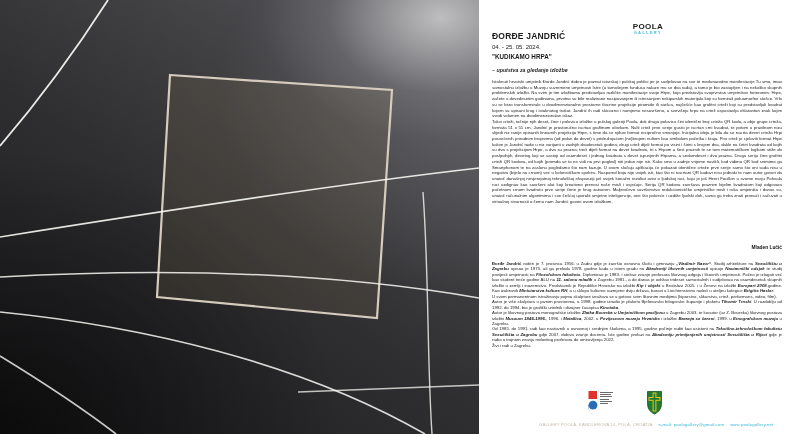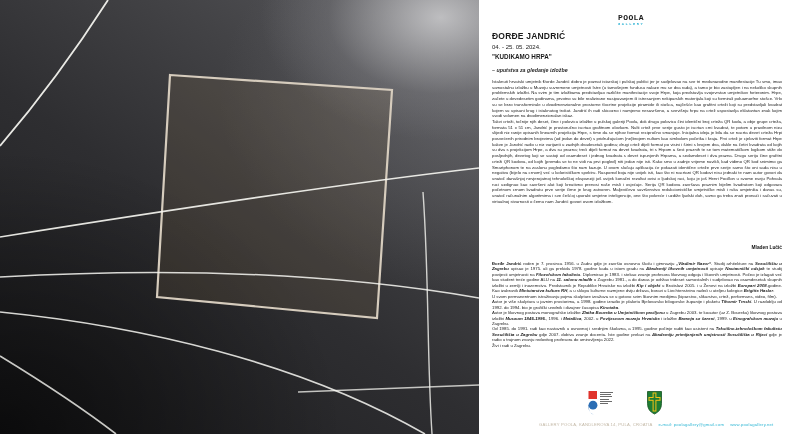--- a/index.html
+++ b/index.html
@@ -13,21 +13,21 @@
       radial-gradient(ellipse 250px 170px at 92% 4%, rgba(200,200,202,0.9), rgba(130,130,134,0.35) 45%, rgba(0,0,0,0) 72%),
       radial-gradient(ellipse 420px 320px at 100% 22%, rgba(125,125,130,0.45), rgba(0,0,0,0) 62%),
       radial-gradient(ellipse 520px 430px at 0% 100%, rgba(0,0,0,0.6), rgba(0,0,0,0) 66%),
       linear-gradient(215deg, #5a5a5e 0%, #434346 28%, #2e2e31 55%, #1b1b1d 100%);
   }
   .artwork svg{position:absolute;left:0;top:0;}
 
   
   .panel{position:absolute;left:479px;top:0;width:321px;height:434px;background:#fff;}
 
-  .logo{position:absolute;left:139px;top:14px;width:60px;text-align:left;line-height:1;font-family:Liberation Mono, monospace;}
+  .logo{position:absolute;left:139px;top:23px;width:60px;text-align:center;line-height:1;}
   .logo .t{font-size:8px;font-weight:800;letter-spacing:0.4px;color:#1c1c1c;}
   .logo .s{font-size:3.6px;font-weight:700;letter-spacing:1.6px;color:#35b5d6;margin-top:1px;}
 
   .header{position:absolute;left:13px;top:31px;width:290px;color:#1a1a1a;}
   .artist{font-size:8.5px;font-weight:800;letter-spacing:0.2px;}
   .dates{font-size:6px;margin-top:3px;color:#222;}
   .extitle{font-size:6.3px;font-weight:800;margin-top:3px;}
   .note{position:absolute;left:13px;top:67px;width:290px;font-size:5.3px;font-weight:600;font-style:italic;color:#2a2a2a;}
 
   .essay{position:absolute;left:13px;top:79px;width:290px;font-size:4.3px;line-height:5.7px;

